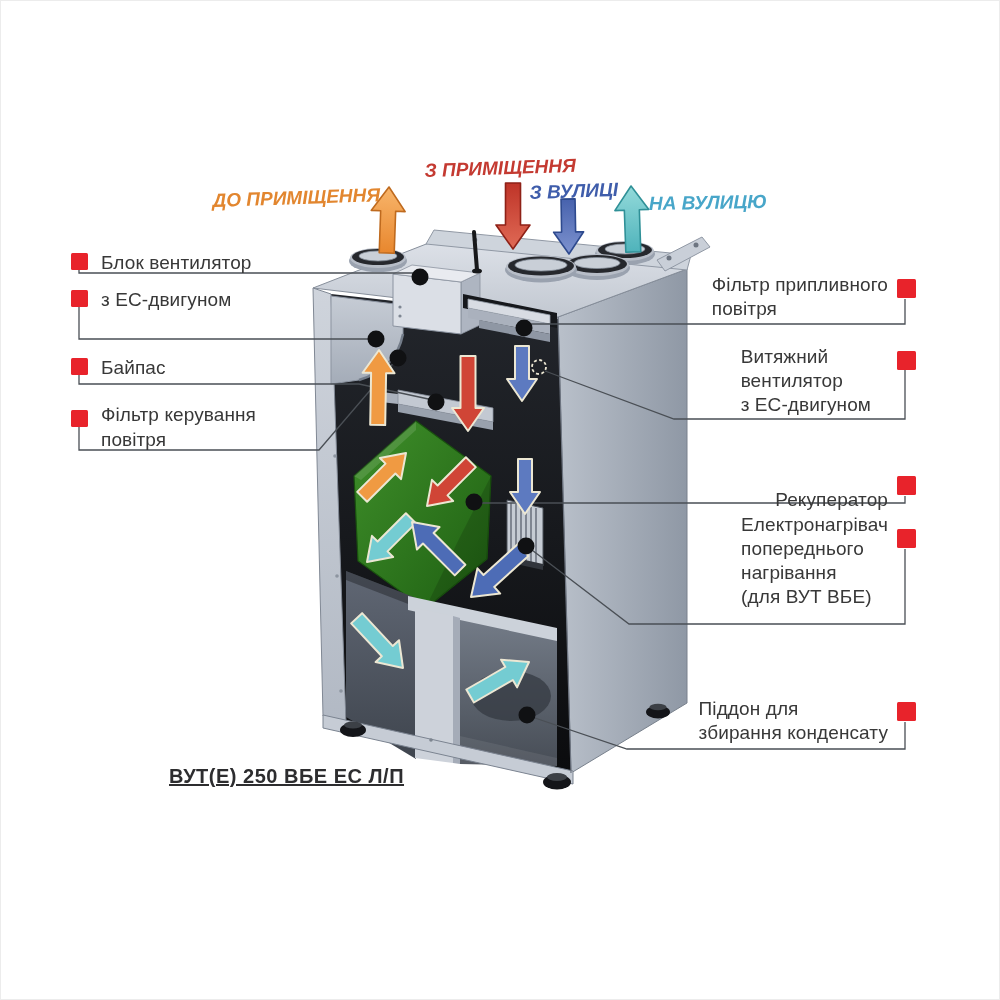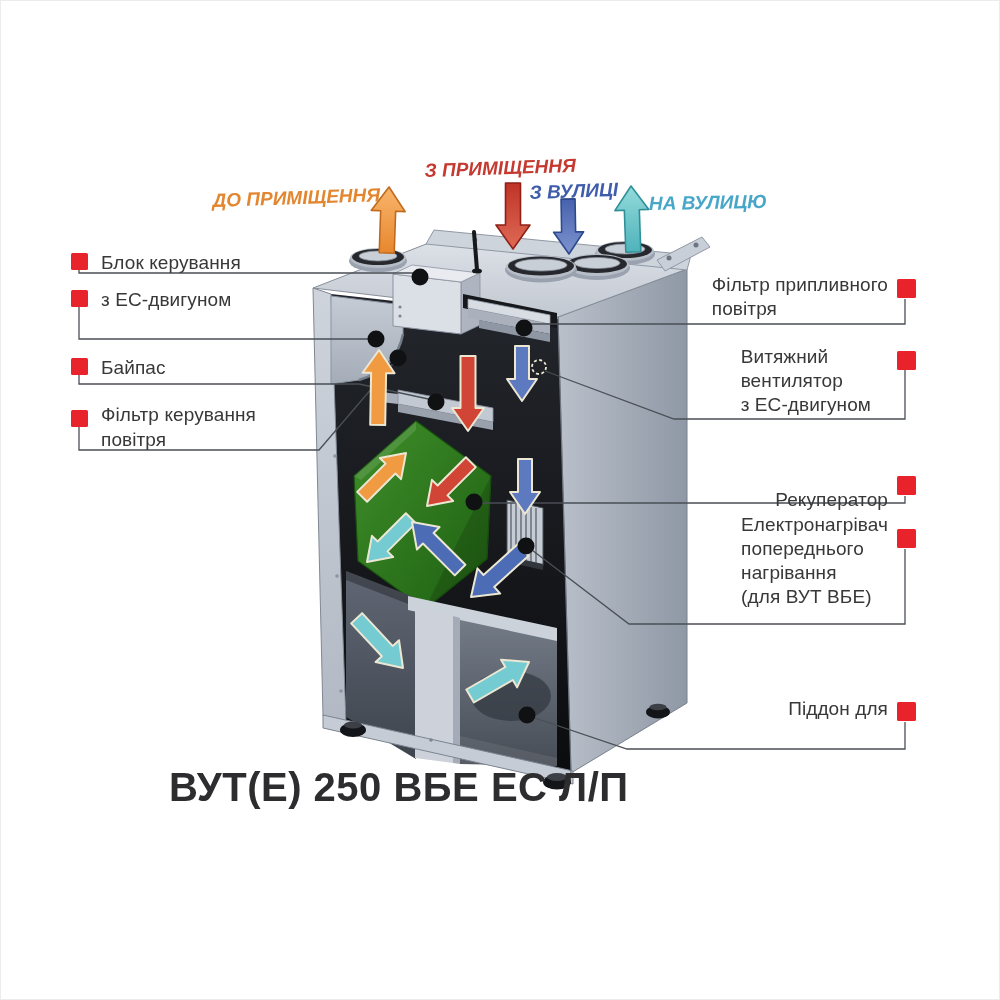--- a/index.html
+++ b/index.html
@@ -6,21 +6,21 @@
   .canvas{
     position:relative;width:1000px;height:1000px;background:#ffffff;
     border:1px solid #ececec;box-sizing:border-box;overflow:hidden;
     font-family:"Liberation Sans",sans-serif;
   }
   .canvas svg{position:absolute;left:0;top:0;}
   .side-label{position:absolute;font-size:19px;line-height:25px;color:var(--label-text);letter-spacing:.1px;}
   .side-label .ln{display:block;}
   .side-label.right{line-height:24px;}
   .flow-label{position:absolute;font-size:19px;font-weight:bold;font-style:italic;white-space:nowrap;transform-origin:left bottom;}
-  .title{position:absolute;font-size:40px;font-weight:bold;color:var(--title-text);letter-spacing:.5px;white-space:nowrap;}
+  .title{position:absolute;font-size:20px;font-weight:bold;color:var(--title-text);letter-spacing:.5px;white-space:nowrap;text-decoration:underline;}
   
   .ln-leader{fill:none;stroke:var(--leader);stroke-width:1.3;}
   .dot{fill:var(--dot);}
   .sq{fill:var(--marker);}
   .fo{fill:url(#gArrO);stroke:var(--orange-dark);stroke-width:1.6;stroke-linejoin:round;}
   .fr{fill:url(#gArrR);stroke:var(--red-dark);stroke-width:1.6;stroke-linejoin:round;}
   .fb{fill:url(#gArrB);stroke:var(--blue-dark);stroke-width:1.6;stroke-linejoin:round;}
   .ft{fill:url(#gArrT);stroke:var(--teal-dark);stroke-width:1.6;stroke-linejoin:round;}
   .oc{fill:var(--orange);stroke:var(--cream);stroke-width:2;stroke-linejoin:round;}
   .rc{fill:var(--red);stroke:var(--cream);stroke-width:2;stroke-linejoin:round;}
@@ -261,21 +261,21 @@
     <rect class="sq" x="896" y="701" width="19" height="19" rx="1.5"></rect>
   </g>
 </svg>
 
 <div class="flow-label" style="left:212px;top:189px;color:var(--orange-text);transform:rotate(-2deg);">ДО ПРИМІЩЕННЯ</div>
 <div class="flow-label" style="left:424px;top:159px;color:var(--red-text);transform:rotate(-2deg);">З ПРИМІЩЕННЯ</div>
 <div class="flow-label" style="left:529px;top:181px;color:var(--blue-text);transform:rotate(-2deg);">З ВУЛИЦІ</div>
 <div class="flow-label" style="left:648px;top:192px;color:var(--teal-text);transform:rotate(-1deg);">НА ВУЛИЦЮ</div>
 
 <div class="side-label" style="left:100px;top:249px;">
-  <span class="ln">Блок керування</span>
+  <span class="ln">Блок вентилятор</span>
 </div>
 <div class="side-label" style="left:100px;top:286px;">
   <span class="ln">з ЕС-двигуном</span>
 </div>
 <div class="side-label" style="left:100px;top:354px;">
   <span class="ln">Байпас</span>
 </div>
 <div class="side-label" style="left:100px;top:401px;">
   <span class="ln">Фільтр керування</span>
   <span class="ln">повітря</span>
@@ -294,17 +294,18 @@
   <span class="ln">Рекуператор</span>
 </div>
 <div class="side-label right" style="right:111px;top:512px;">
   <span class="ln">Електронагрівач</span>
   <span class="ln">попереднього</span>
   <span class="ln">нагрівання</span>
   <span class="ln">(для ВУТ ВБЕ)</span>
 </div>
 <div class="side-label right" style="right:111px;top:696px;">
   <span class="ln">Піддон для</span>
+  <span class="ln">збирання конденсату</span>
 </div>
 
 <div class="title" style="left:168px;top:764px;">ВУТ(Е) 250 ВБЕ ЕС Л/П</div>
 
 </div>
 
 </body></html>

